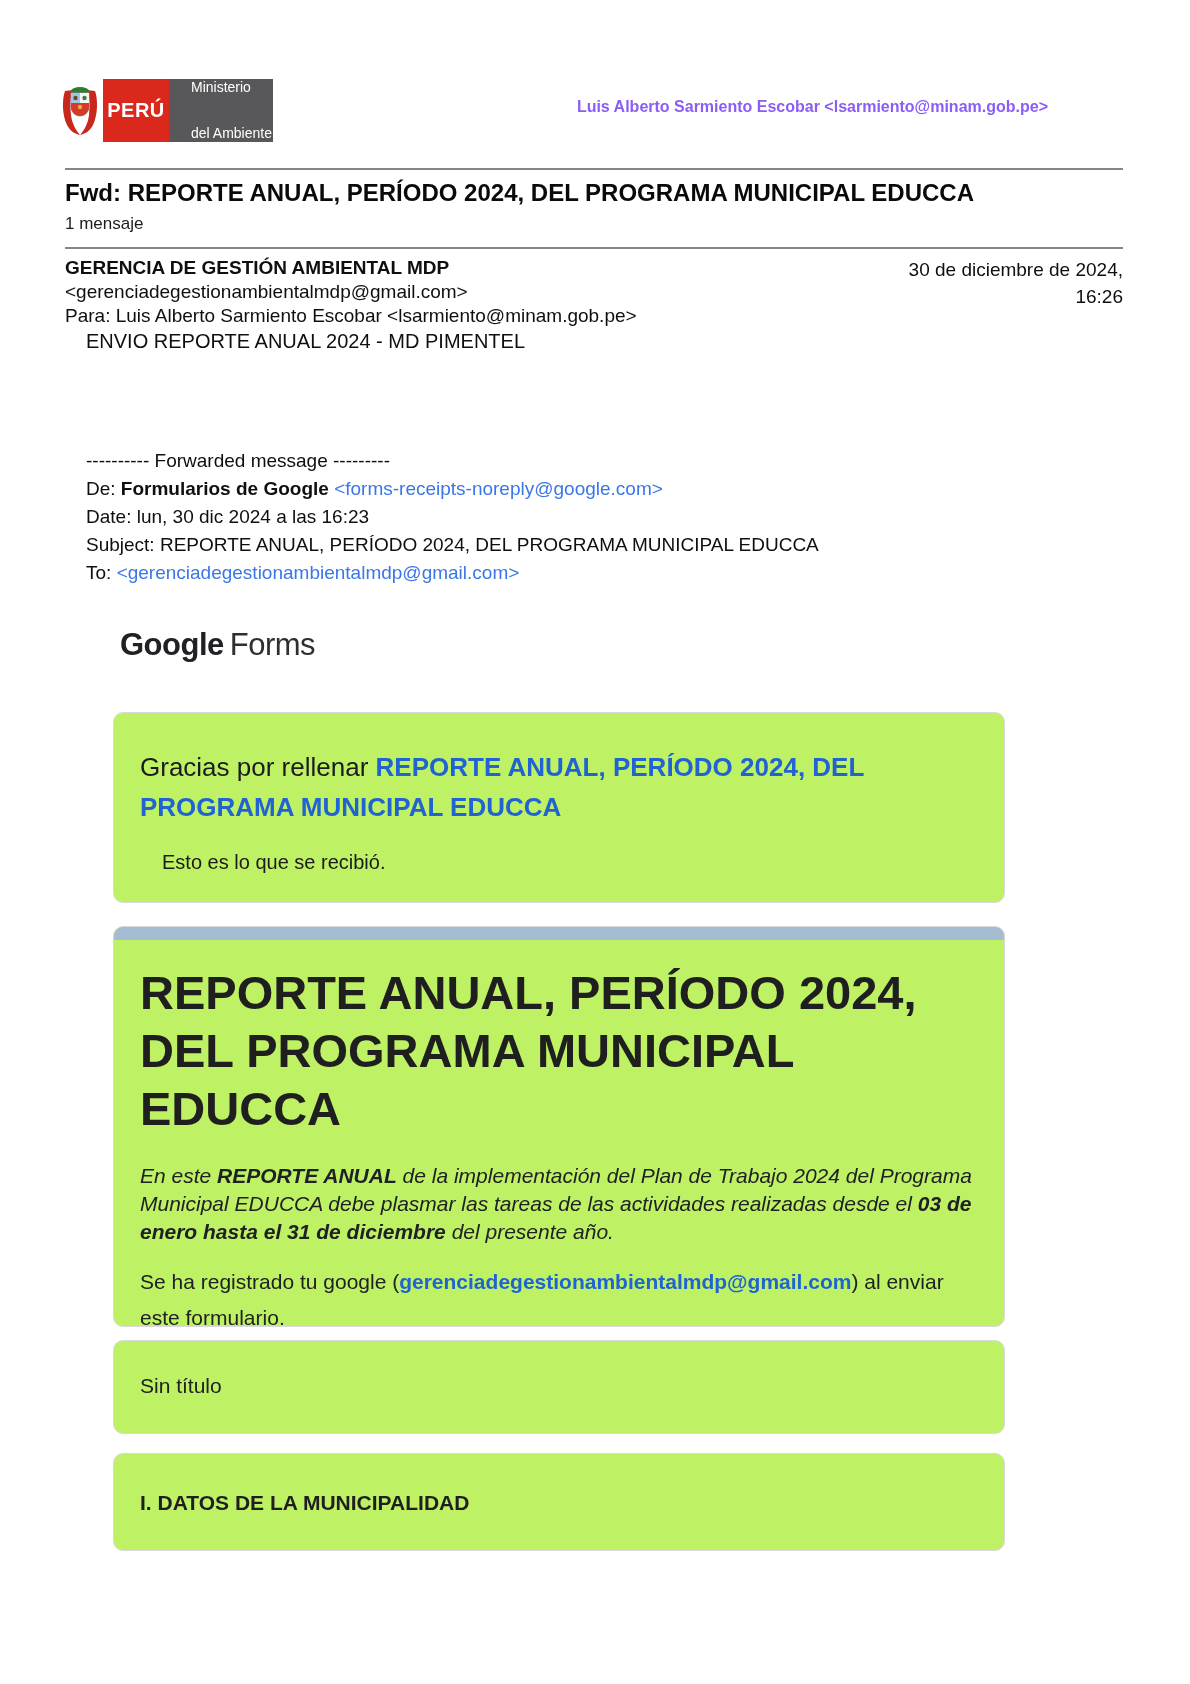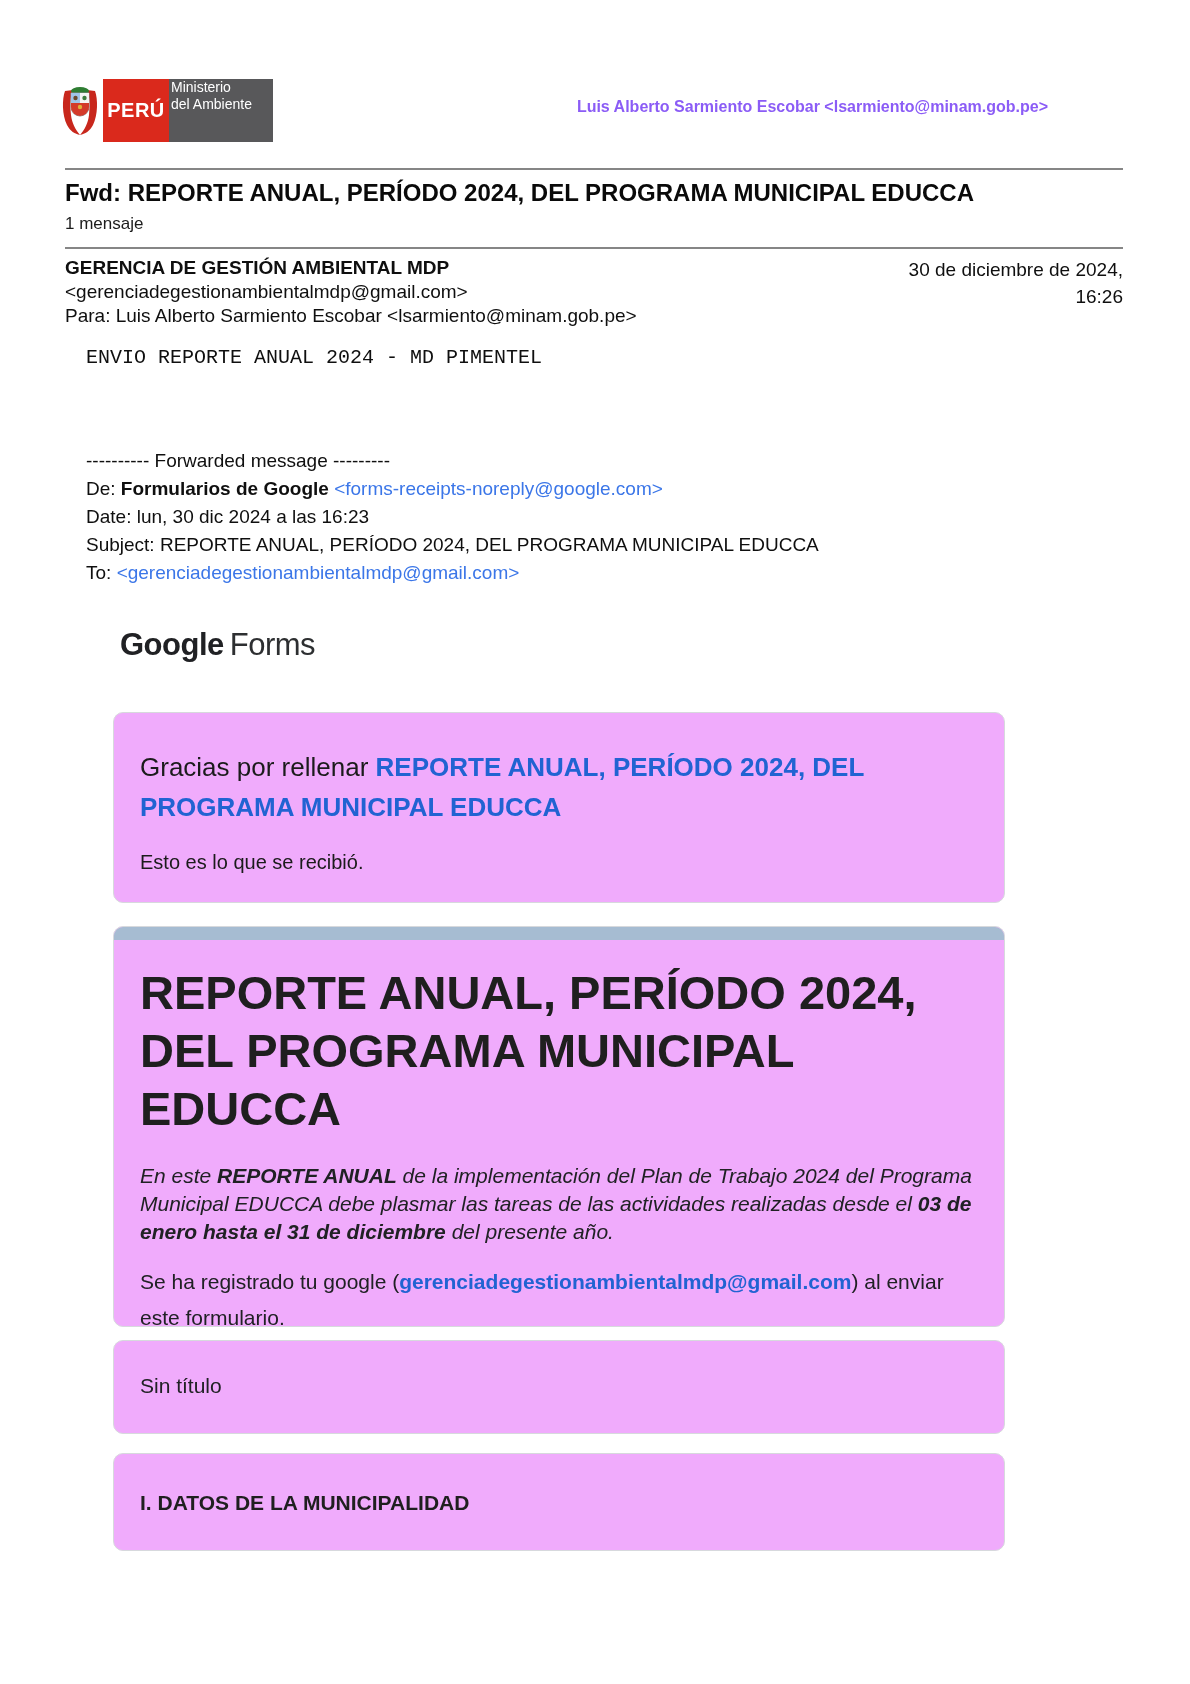--- a/index.html
+++ b/index.html
@@ -6,53 +6,53 @@
   html,body { background:#ffffff; }
   body { font-family:"Liberation Sans","DejaVu Sans",sans-serif; color:#0f0f0f; }
   .page { position:relative; width:1190px; height:1684px; background:#fff; overflow:hidden; }
 
   
   .logo { position:absolute; top:79px; left:57px; height:63px; display:flex; align-items:stretch; }
   .logo-coat { width:46px; background:#fff; display:flex; align-items:center; justify-content:center; }
   .logo-red { width:66px; background:var(--logo-red,#da291c); color:#fff; display:flex; align-items:center; justify-content:center;
               font-weight:bold; font-size:20px; letter-spacing:.5px; }
   .logo-gray { width:104px; background:var(--logo-gray,#58585a); color:#fff; display:flex; flex-direction:column;
-               justify-content:flex-start; padding-left:2px; font-size:14px; line-height:17px; }
+               justify-content:space-between; padding-left:22px; font-size:14px; line-height:17px; }
   .account-email { position:absolute; top:98px; right:142px; font-size:16px; font-weight:bold; color:#8b5cf6; }
 
   .rule { position:absolute; left:65px; width:1058px; height:2px; background:#868686; }
   .rule-1 { top:168px; }
   .rule-2 { top:247px; }
 
   .subject-title { position:absolute; top:179px; left:65px; font-size:24px; font-weight:bold; color:#0a0a0a; white-space:nowrap; }
   .message-count { position:absolute; top:214px; left:65px; font-size:17px; color:#1c1c1c; }
 
   .sender-row { position:absolute; top:256px; left:65px; width:1058px; display:flex; justify-content:space-between; }
   .sender-left { font-size:19px; line-height:24px; }
   .sender-left .name { font-weight:bold; }
   .sender-right { font-size:19px; line-height:27px; text-align:right; }
 
   
-  .intro { position:absolute; top:346px; left:86px; font-size:20px;font-family:Liberation Mono, monospace; }
+  .intro { position:absolute; top:330px; left:86px; font-size:20px; }
 
   .fwd { position:absolute; top:447px; left:86px; font-size:19px; line-height:28px; }
   .fwd .bold { font-weight:bold; }
   a.link { color:var(--link-blue,#3b76e8); text-decoration:none; }
   a.link-bold { color:var(--link-bold-blue,#2163d2); font-weight:bold; text-decoration:none; }
 
   .gforms-logo { position:absolute; top:627px; left:120px; font-size:31px; color:#202124; letter-spacing:-0.5px; }
   .gforms-logo .g-word { font-weight:bold; }
   .gforms-logo .f-word { font-weight:normal; color:#2d2f31; margin-left:6px; }
 
-  .card { position:absolute; left:113px; width:892px; background:#f0abfc; border:1px solid #d7d9dd; border-radius:10px; }
+  .card { position:absolute; left:113px; width:892px; background:#bef264; border:1px solid #d7d9dd; border-radius:10px; }
 
   
   .card-thanks { top:712px; height:191px; padding:34px 26px 0; }
   .thanks-line { max-width:800px; font-size:26px; line-height:40px; color:#1b1b1b; }
-  .received { margin-top:24px; font-size:20px; color:#1b1b1b; }
+  .received { margin-top:24px; font-size:20px; color:#1b1b1b;margin-left:22px; }
 
   
   .card-form { top:926px; height:401px; padding:0; overflow:hidden; }
   .theme-bar { height:13px; width:100%; background:var(--header-bar,#a6bcd2); }
   .card-form-inner { padding:24px 26px 0; }
   .form-title { font-size:47px; font-weight:bold; line-height:58px; color:#1f1f1f; max-width:840px; }
   .form-desc { margin-top:24px; font-size:21px; line-height:28px; font-style:italic; color:#202124; max-width:852px; }
   .form-desc .b { font-weight:bold; }
   .form-reg { margin-top:18px; font-size:21px; line-height:36px; color:#202124; max-width:840px; }
 

